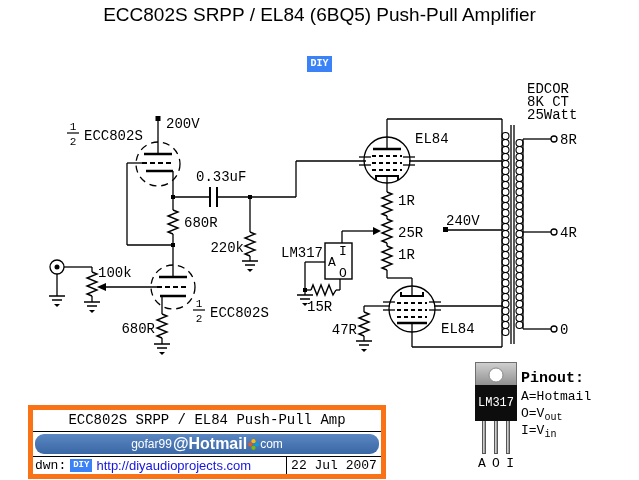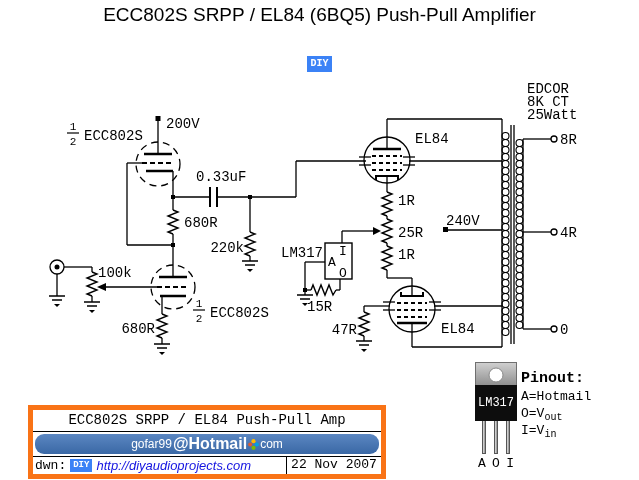--- a/index.html
+++ b/index.html
@@ -22,25 +22,25 @@
   .frow1{height:21px;border-bottom:1px solid #000;text-align:center;font-size:14px;line-height:21px;}
   .frow2{height:24px;border-bottom:1px solid #000;display:flex;}
   .fauthor{width:143px;border-right:1px solid #000;text-align:center;font-size:14px;line-height:24px;}
   .femail{flex:1;display:flex;align-items:center;justify-content:center;padding:1px 2px;}
   .email-badge{width:100%;height:20px;border-radius:9px;
           background:linear-gradient(#5b87c2,#3a68a5);color:#fff;
           display:flex;align-items:center;justify-content:center;gap:1px;
           font-family:Liberation Sans, sans-serif;}
   .email-user,.email-tld{font-size:12px;}
   .email-host{font-size:16px;font-weight:bold;}
-  .frow3{height:17px;display:flex;font-size:13px;}
+  .frow3{height:17px;display:flex;align-items:center;font-size:13px;}
   .fdwn{width:251px;border-right:1px solid #000;display:flex;align-items:center;
         gap:4px;padding-left:2px;height:100%;}
   .fdwn .diy-badge{font-size:9px;line-height:11px;}
-  .fdwn-url{color:#1414e0;font-size:13px;font-family:"Liberation Sans",sans-serif;font-style:italic;}
+  .fdwn-url{color:#1414e0;font-size:13px;font-family:"Liberation Sans",sans-serif;}
   .fdate{flex:1;text-align:center;font-size:13px;}
   
   .pkg{position:absolute;left:475px;top:362px;width:42px;}
   .pkg-tab{height:23px;background:linear-gradient(#cfcfcf,#909090);
            border:1px solid #6f6f6f;border-bottom:none;position:relative;box-sizing:border-box;}
   .pkg-hole{position:absolute;left:50%;top:55%;transform:translate(-50%,-50%);
            width:13px;height:13px;border-radius:50%;background:#fff;border:1px solid #8a8a8a;}
   .pkg-body{height:36px;background:#0d0d0d;color:#fff;text-align:center;
            font-family:"Liberation Mono",monospace;font-size:12px;line-height:36px;}
   .pkg-legs{display:flex;justify-content:space-between;padding:0 7px;height:33px;}
@@ -275,21 +275,21 @@
           <span class="email-tld">com</span>
         </div>
       </div>
     </div>
     <div class="frow3">
       <div class="fdwn">
         <span>dwn:</span>
         <span class="diy-badge">DIY</span>
         <span class="fdwn-url">http://diyaudioprojects.com</span>
       </div>
-      <div class="fdate">22 Nov 2007</div>
+      <div class="fdate">22 Jul 2007</div>
     </div>
   </div>
 
   <div class="pkg">
     <div class="pkg-tab">
       <div class="pkg-hole"></div>
     </div>
     <div class="pkg-body">LM317</div>
     <div class="pkg-legs">
       <div class="pkg-leg"></div>

